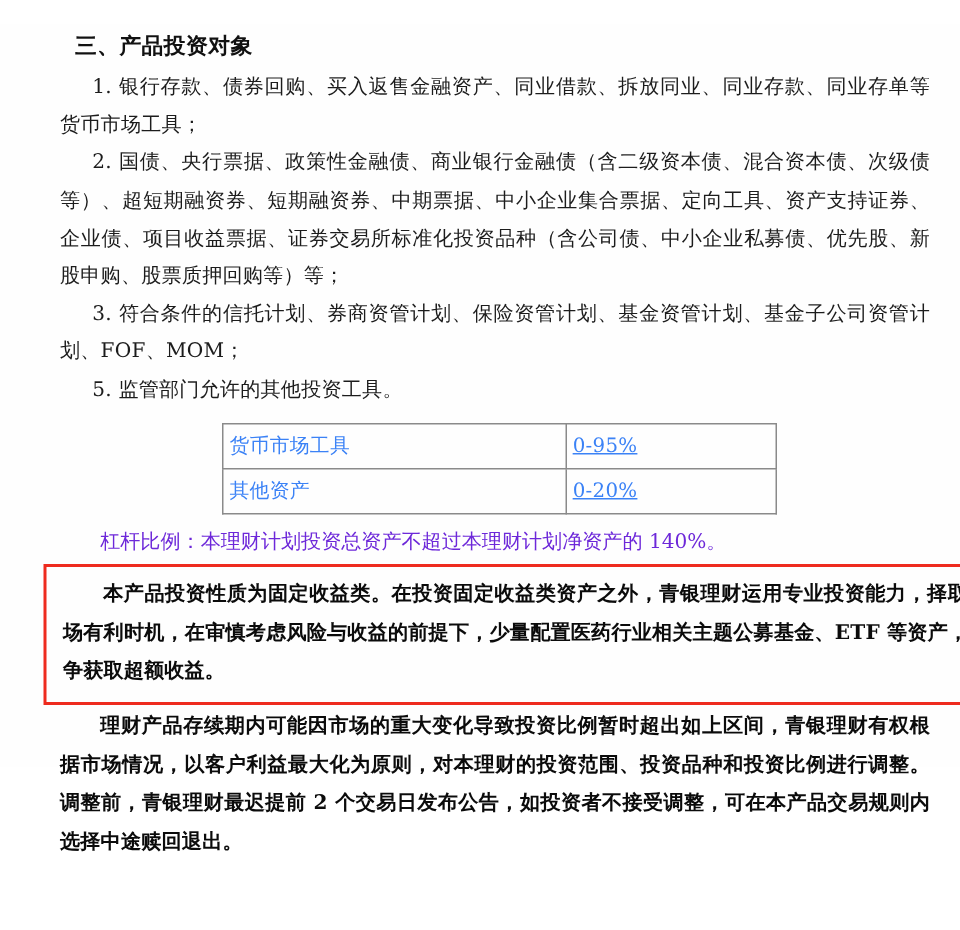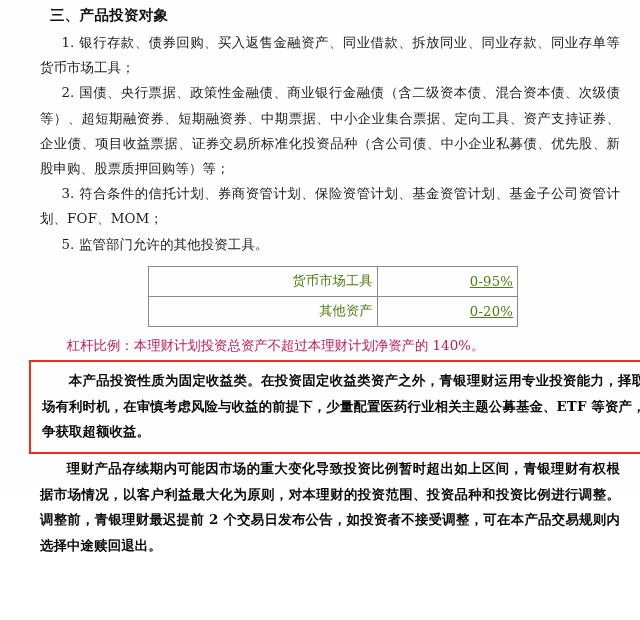--- a/index.html
+++ b/index.html
@@ -11,21 +11,21 @@
     width: 640px;
     height: 620px;
     position: relative;
     font-family: "DejaVu Serif", "Liberation Serif", serif;
     color: #1a1a1a;
     overflow: hidden;
   }
 
   .page {
     position: absolute;
-    left: 0; top: 0;
+    left: 0; top: 16px;
     width: 640px;
     height: 495px;
     background: #fefefe;
   }
 
   .doc-body {
     position: absolute;
     left: 40px;
     top: 4px;
     width: 580px;
@@ -64,35 +64,35 @@
   }
   table.alloc-table {
     border-collapse: collapse;
     width: 370px;
     margin-left: 6px;
   }
   table.alloc-table td {
     border: 1px solid #8a8a8a;
     height: 29px;
     font-size: 13.2px;
-    text-align: right;
+    text-align: left;
     vertical-align: middle;
-    color: #4d7c0f;
+    color: #3b82f6;
     padding: 0 4px;
     letter-spacing: 0.2px;
   }
   table.alloc-table td.col-name { width: 62%; }
   table.alloc-table td.col-val  { width: 38%; font-family: "DejaVu Serif", "Liberation Serif", serif; text-decoration: underline; }
 
   .leverage {
     font-size: 13.4px;
     line-height: 25.2px;
     margin: 4px 0 2px 0;
     text-indent: 2em;
-    color: #be185d;
+    color: #6d28d9;
   }
 
   
   .redbox {
     position: absolute;
     left: -11px;
     width: 643px;
     box-sizing: border-box;
     border: 2.5px solid #ee2b1e;
     padding: 6px 11px 7px 11px;

